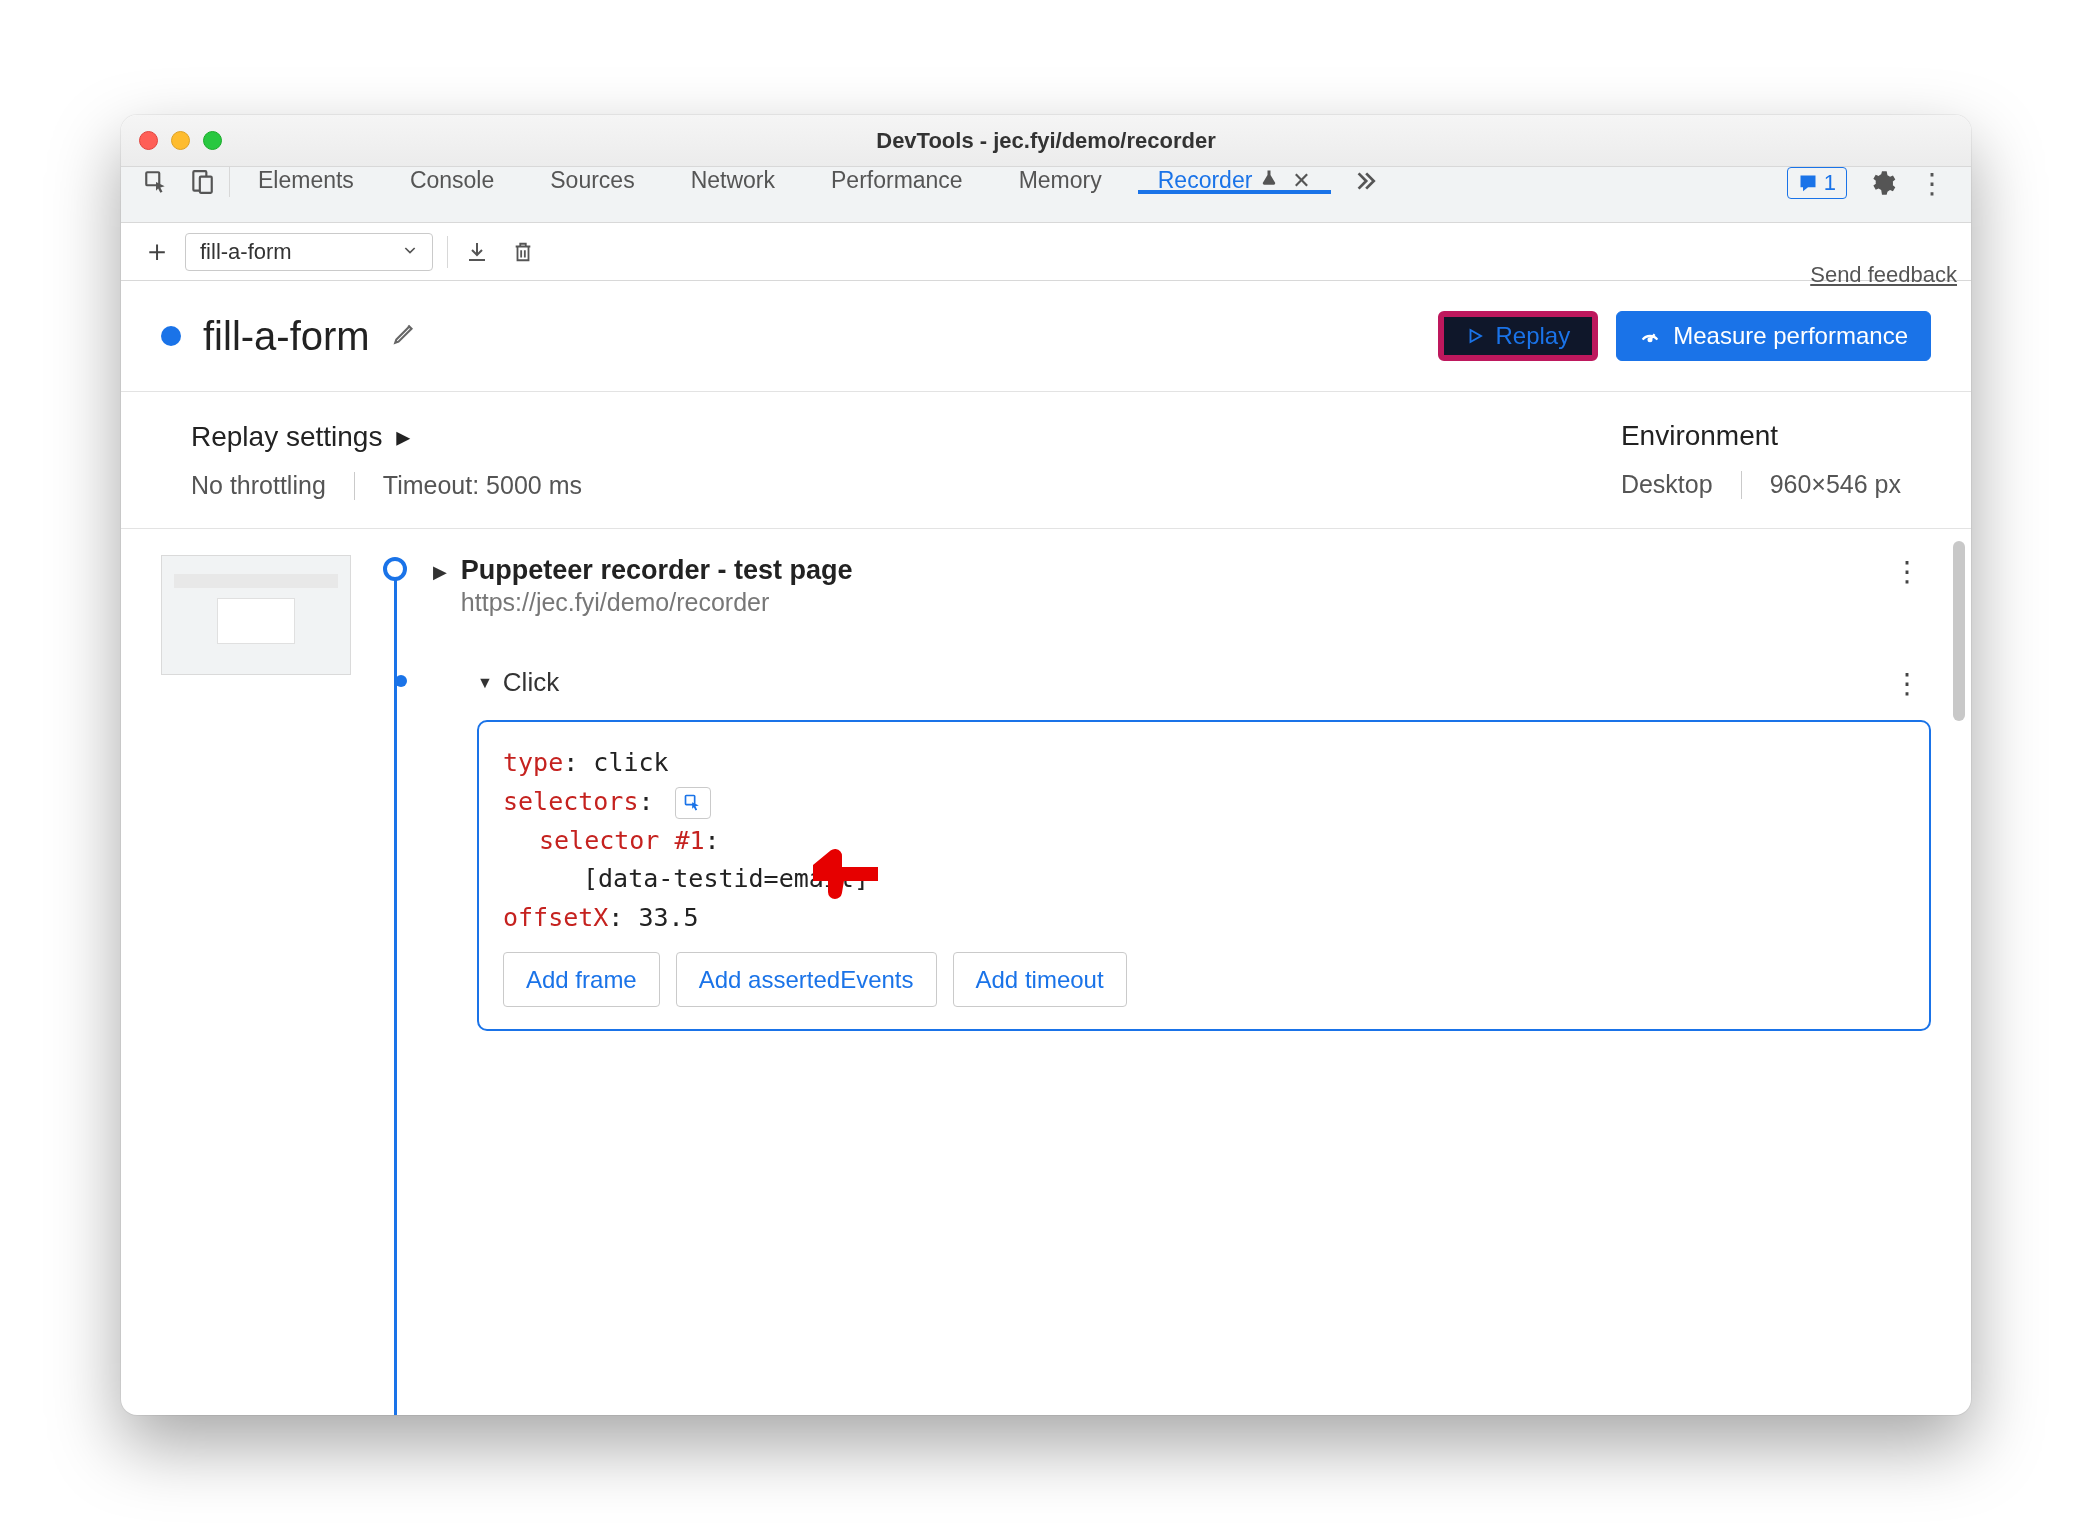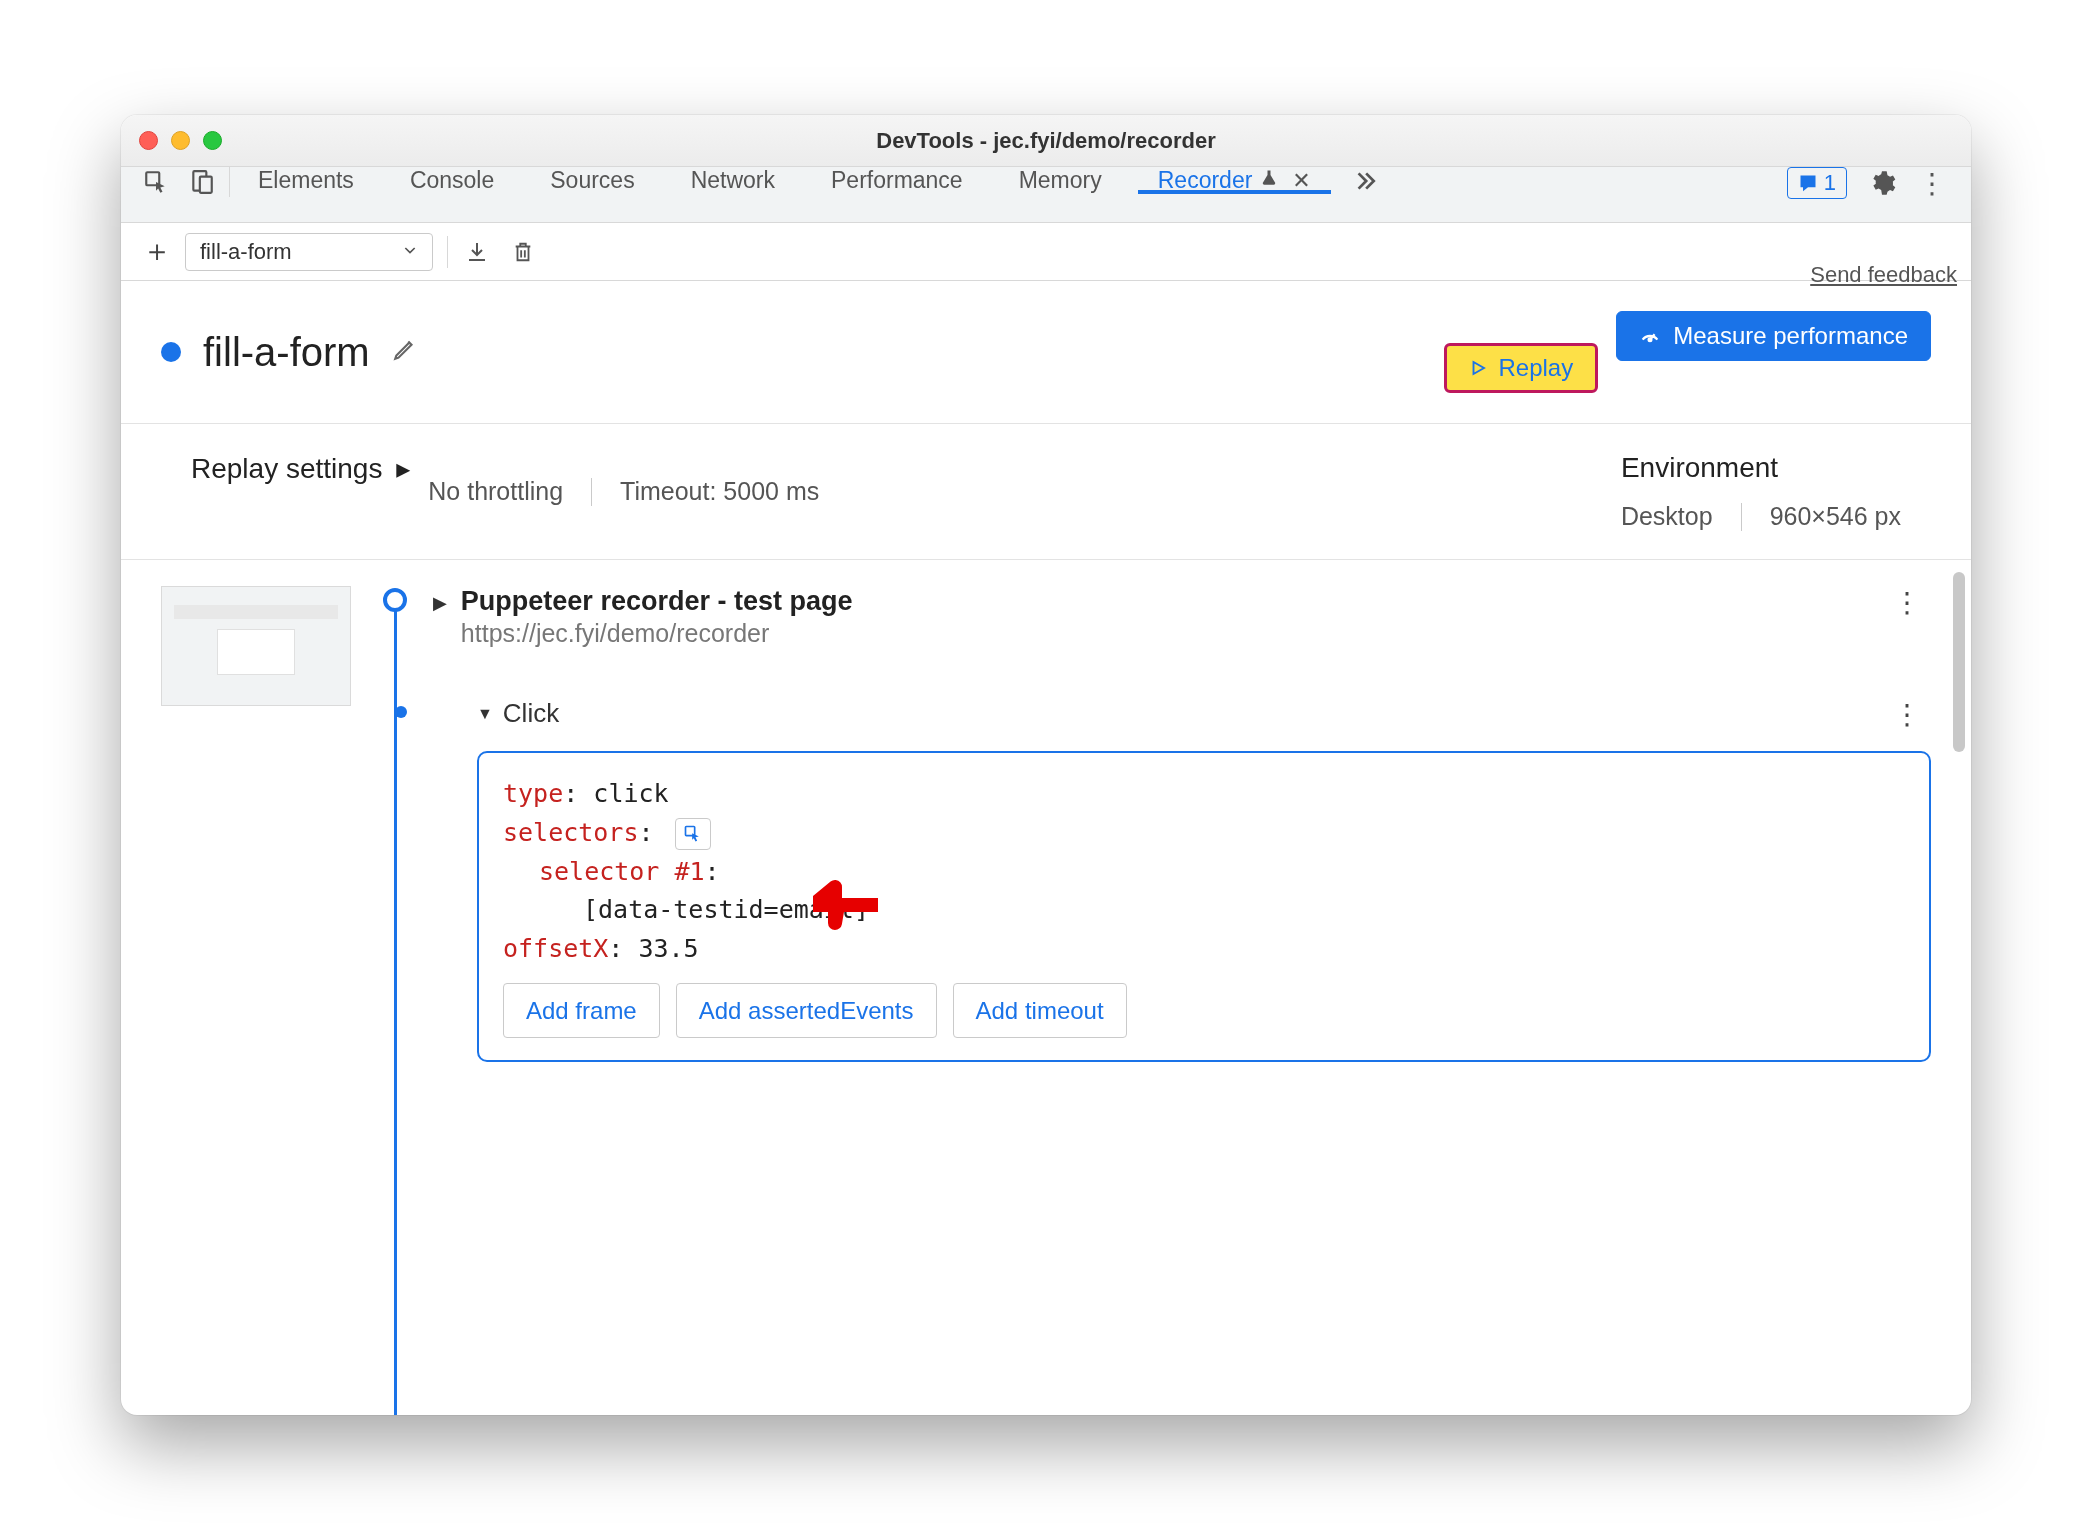--- a/index.html
+++ b/index.html
@@ -72,25 +72,25 @@
     .chev { font-size: 16px; color: #555;}
     .mini-divider { width:1px; height:32px; background:#d8d8d8; margin:0 14px;}
     .send-feedback { margin-left:auto; font-size: 22px; color:#555; text-decoration: underline; margin-top: 47px;}
     
     .header-row { display: flex; align-items: center; padding: 30px 40px 30px 40px; gap: 22px; border-bottom: 1px solid #e3e3e3;}
     .blue-dot { width: 20px; height: 20px; border-radius: 50%; background: #1a73e8;}
     .rec-title { font-size: 40px; color: #222; font-weight: 400;}
     .pencil { color: #666; font-size: 26px; }
     .hdr-right { margin-left: auto; display:flex; gap: 18px;}
     .btn { height: 50px; border-radius: 6px; padding: 0 22px; display:flex; align-items:center; gap:12px; font-size: 24px; font-weight: 500; cursor:pointer;}
-    .btn.outline { border: 3px solid #be185d; color: #1a73e8; background:#fde047;margin-top:32px;}
+    .btn.outline { border: 6px solid #be185d; color: #1a73e8; background:#0f172a;}
     .btn.primary { background:#1a73e8; color:#fff; border:1px solid #1a73e8;}
     
     .settings-row { display:flex; padding: 28px 70px 28px 70px; border-bottom: 1px solid #e3e3e3; font-size: 26px; color:#333;}
-    .sett-left { display:flex; flex-direction:row; gap:18px;}
+    .sett-left { display:flex; flex-direction:column; gap:18px;}
     .sett-right { margin-left:auto; display:flex; flex-direction:column; gap:18px; text-align:left;}
     .sett-heading { font-size: 28px; color:#222;}
     .sub-row { display:flex; align-items:center; gap:28px; color:#555; font-size:25px;}
     .v-sep { width:1px; height:28px; background:#cacaca;}
     
     .main { flex:1; display:flex; padding: 26px 10px 0 40px; position:relative; overflow:hidden;}
     .thumb { width: 190px; height: 120px; background:#f1f3f4; border:1px solid #dadada; flex-shrink:0; position:relative;}
     .thumb::before { content:""; position:absolute; left:12px; right:12px; top:18px; height:14px; background:#e8e8e8;}
     .thumb::after { content:""; position:absolute; left:55px; right:55px; top:42px; bottom:30px; background:#fff; border:1px solid #e0e0e0;}
     .timeline { margin-left: 32px; flex:1; position:relative; padding-right: 30px;}

